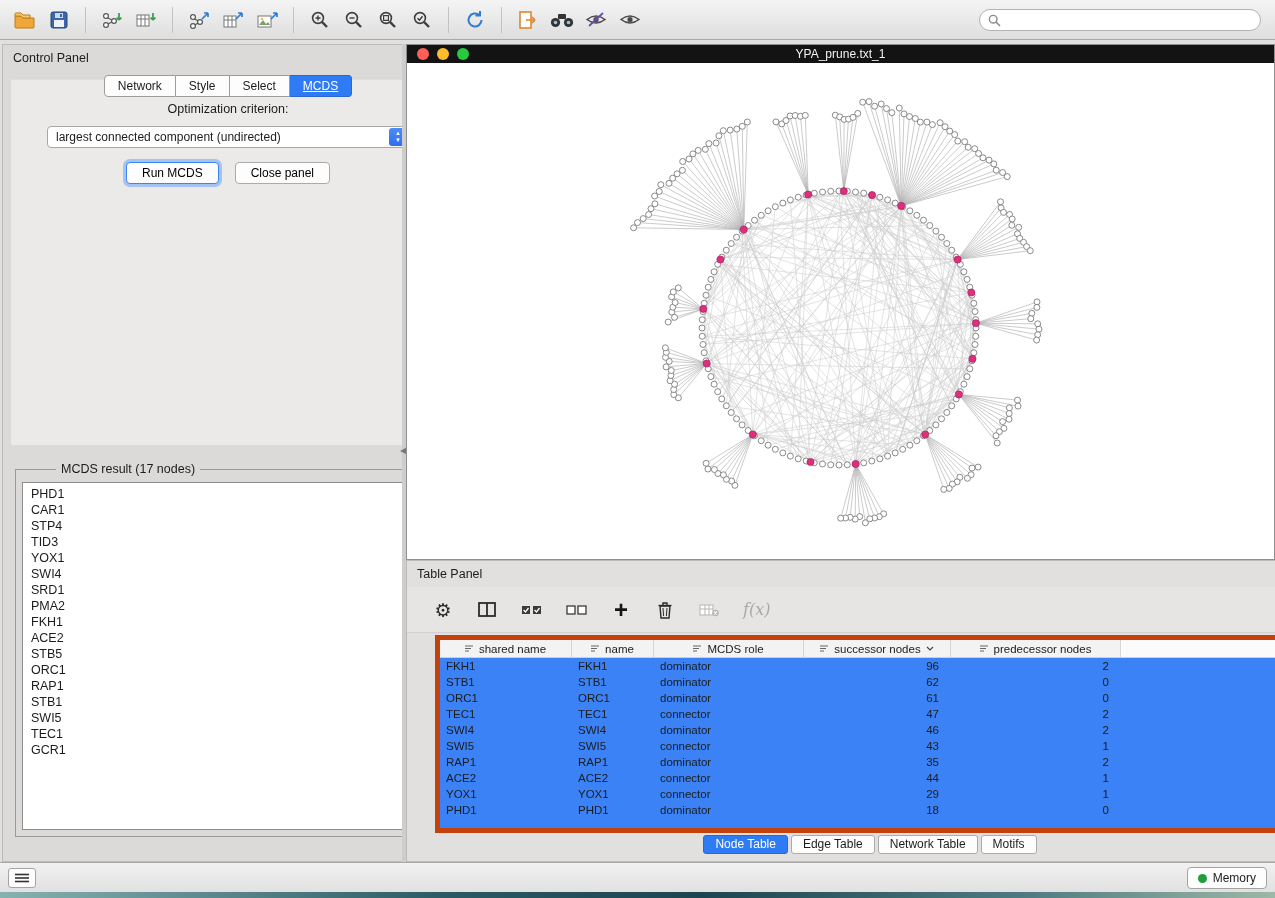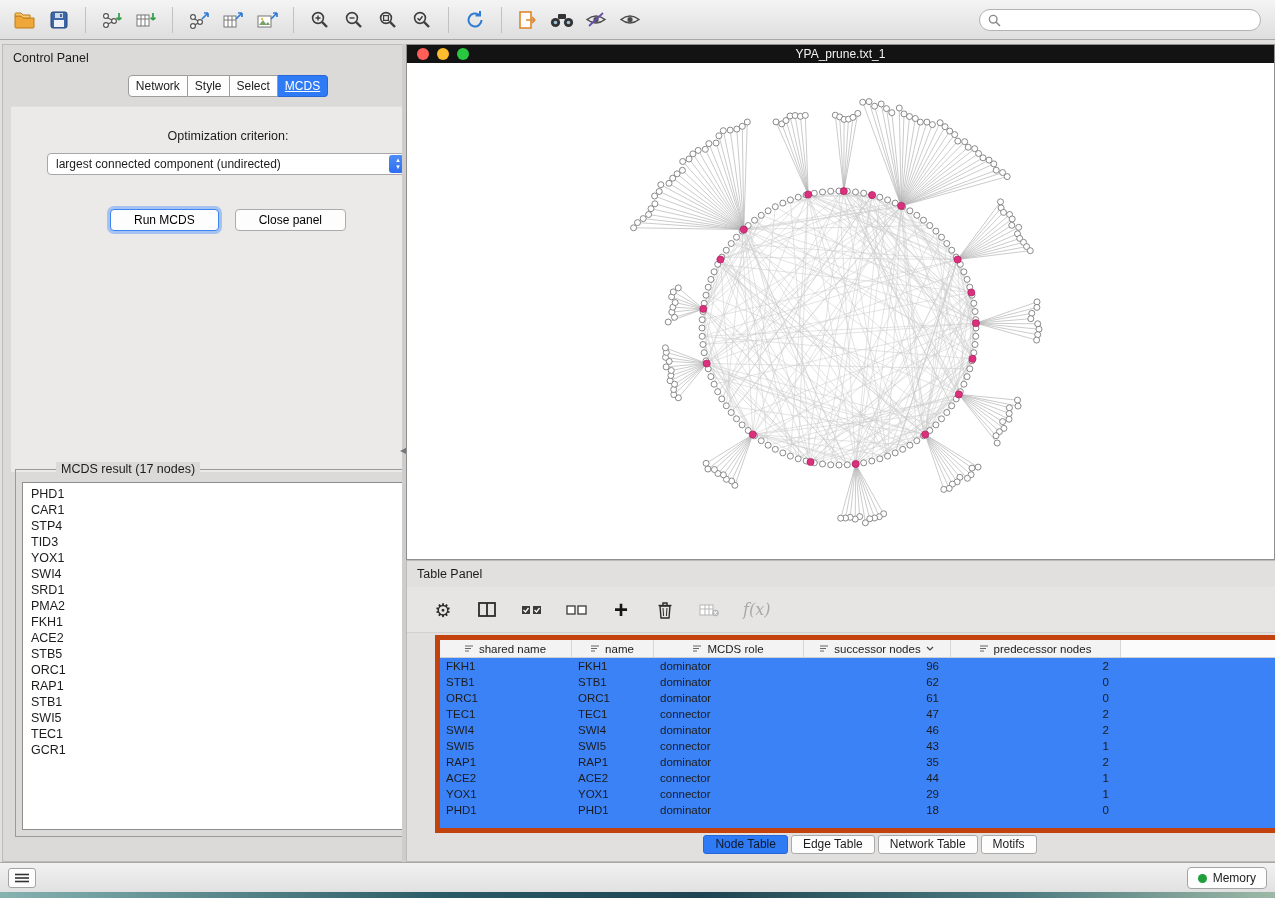--- a/index.html
+++ b/index.html
@@ -16,30 +16,30 @@
   #search-wrap { position:absolute; right:14px; top:9px; width:282px; height:22px; background:#fff;
     border:1px solid #b3b3b3; border-radius:11px; display:flex; align-items:center; padding:0 8px; }
   #search-wrap input { border:none; outline:none; flex:1; font-size:12px; margin-left:6px; background:transparent; }
 
   
   #control-panel { position:absolute; left:2px; top:44px; width:452px; height:818px; background:#dcdad8; border:1px solid #bdbbb9; }
   .panel-head { height:26px; display:flex; align-items:center; padding:0 10px; font-size:12.5px; }
   .panel-head .win-btns { margin-left:auto; display:flex; gap:12px; color:#222; }
   .win-btn { cursor:default; font-size:12px; line-height:12px; }
   #cp-tabs { position:absolute; top:30px; left:0; right:0; display:flex; justify-content:center; z-index:2; }
-  .cp-tab { font-size:12px; padding:3px 7px; background:#fdfdfd; border:1px solid #9c9c9c; border-left:none; }
+  .cp-tab { font-size:12px; padding:3px 13px; background:#fdfdfd; border:1px solid #9c9c9c; border-left:none; }
   .cp-tab:first-child { border-left:1px solid #9c9c9c; border-radius:4px 0 0 4px; }
   .cp-tab:last-child { border-radius:0 4px 4px 0;text-decoration:underline; }
   .cp-tab.active { background:#2f7bf5; border-color:#2767d8; color:#fff; }
-  #cp-content { position:absolute; top:61px; left:8px; right:8px; height:366px; background:#eceae8; border-top:1px solid #e0deda; }
+  #cp-content { position:absolute; top:34px; left:8px; right:8px; height:366px; background:#eceae8; border-top:1px solid #e0deda; }
   #opt-label { text-align:center; margin-top:22px; font-size:12.5px; }
   #criterion-select { position:relative; margin:10px 36px 0 36px; height:22px; background:#fff; border:1px solid #a8a8a8; border-radius:4px; line-height:20px; padding-left:8px; font-size:12px; }
   #criterion-stepper { position:absolute; right:1px; top:1px; bottom:1px; width:18px; background:linear-gradient(#4d8df7,#2e6ef0); border-radius:3px; color:#fff; display:flex; flex-direction:column; align-items:center; justify-content:center; font-size:7px; line-height:7px; }
   #cp-buttons { display:flex; justify-content:center; gap:16px; margin-top:14px; }
-  .btn { font-size:12px; height:22px; padding:0 23px; background:#fdfdfd; border:1px solid #ababab; border-radius:4px;margin-top:20px; }
+  .btn { font-size:12px; height:22px; padding:0 15px; background:#fdfdfd; border:1px solid #ababab; border-radius:4px; }
   .btn.focus-ring { border-color:#3d85f0; box-shadow:0 0 0 3px rgba(105,160,250,.55); }
   #mcds-fieldset { position:absolute; left:12px; right:15px; top:424px; bottom:24px; border:1px solid #9a9a9a; }
   #mcds-legend { position:absolute; top:-8px; left:8px; background:#dcdad8; padding:0 5px; font-size:12.5px;margin-left:32px; }
   #mcds-list { position:absolute; left:6px; right:6px; top:12px; bottom:6px; background:#fff; border:1px solid #8d8d8d; overflow:hidden; padding-top:3px; }
   .mcds-item { height:16px; line-height:16px; padding-left:8px; font-size:12.5px; }
 
   
   #v-splitter { position:absolute; left:402px; top:44px; width:4px; height:818px; background:#cfcdcb; }
   #v-splitter span { position:absolute; top:402px; left:-2px; font-size:8px; color:#777; }
 
@@ -59,21 +59,21 @@
   .thead { display:flex; height:18px; border-bottom:1px solid #cfcfcf; background:#fbfbfb; }
   .th { display:flex; align-items:center; justify-content:center; gap:5px; background:#f3f3f3; border-right:1px solid #d6d6d6; font-size:11.5px; white-space:nowrap; overflow:hidden; }
   .c0{width:132px} .c1{width:82px} .c2{width:150px} .c3{width:147px} .c4{width:170px}
   .tr { display:flex; height:16px; }
   .td { font-size:11.5px; line-height:16px; padding:0 6px; white-space:nowrap; overflow:hidden; }
   .td.num { text-align:right; padding-right:12px; }
   #vscroll { position:absolute; right:0; top:18px; bottom:0; width:11px; background:#fafafa; border-left:1px solid #e4e4e4; }
   #vthumb { position:absolute; top:2px; left:1px; width:8px; height:88px; background:#c2c2c2; border-radius:4px; }
   #tp-tabs { position:absolute; bottom:7px; left:0; right:0; display:flex; justify-content:center; gap:3px; }
   .tp-tab { font-size:12px; height:19px; line-height:17px; padding:0 11px; background:#fdfdfd; border:1px solid #ababab; border-radius:3px; }
-  .tp-tab.active { background:#2f7bf5; color:#0f172a; border-color:#2767d8; }
+  .tp-tab.active { background:#2f7bf5; color:#ffffff; border-color:#2767d8; }
 
   
   #status-bar { position:absolute; left:0; top:862px; width:1275px; height:30px; background:linear-gradient(#f1f1f1,#e1e1e1); border-top:1px solid #a8a8a8;text-align:center; }
   #menu-btn { position:absolute; left:8px; top:5px; width:28px; height:20px; background:#fdfdfd; border:1px solid #a4a4a4; border-radius:3px; display:flex; align-items:center; justify-content:center; }
   #memory-btn { position:absolute; right:8px; top:4px; height:22px; background:#fdfdfd; border:1px solid #a4a4a4; border-radius:4px; display:flex; align-items:center; gap:6px; padding:0 10px; font-size:12px; }
   #memory-dot { width:9px; height:9px; border-radius:50%; background:#1f9e3a; }
   #desktop-strip { position:absolute; left:0; top:892px; width:1275px; height:6px;
     background:linear-gradient(90deg,#86b2b0,#2a5a64 35%,#1d4551 55%,#4d7a80 80%,#9db8a6); }
 </style>
 </head>

